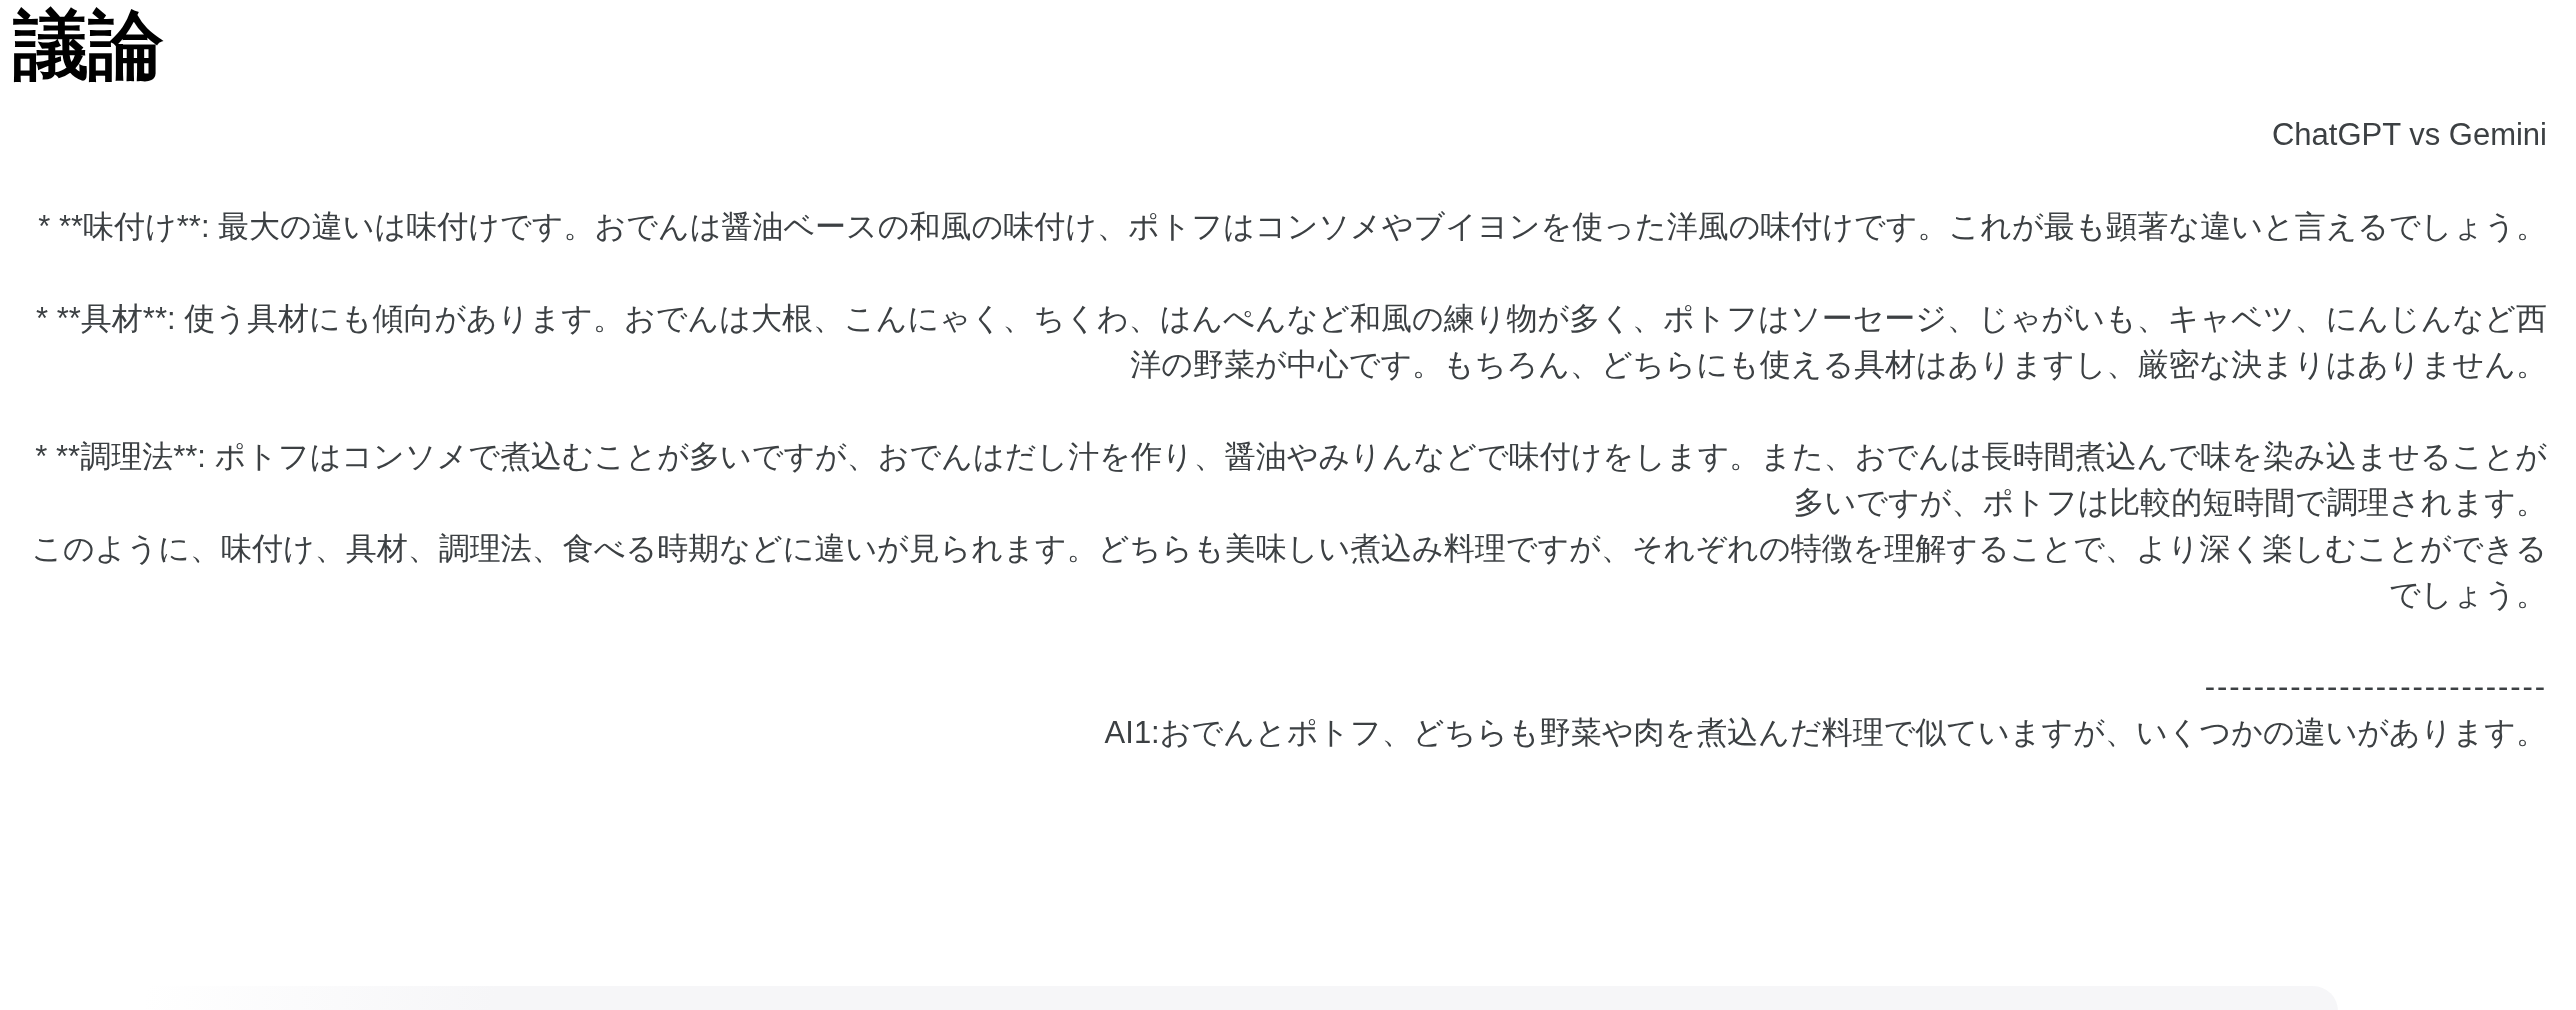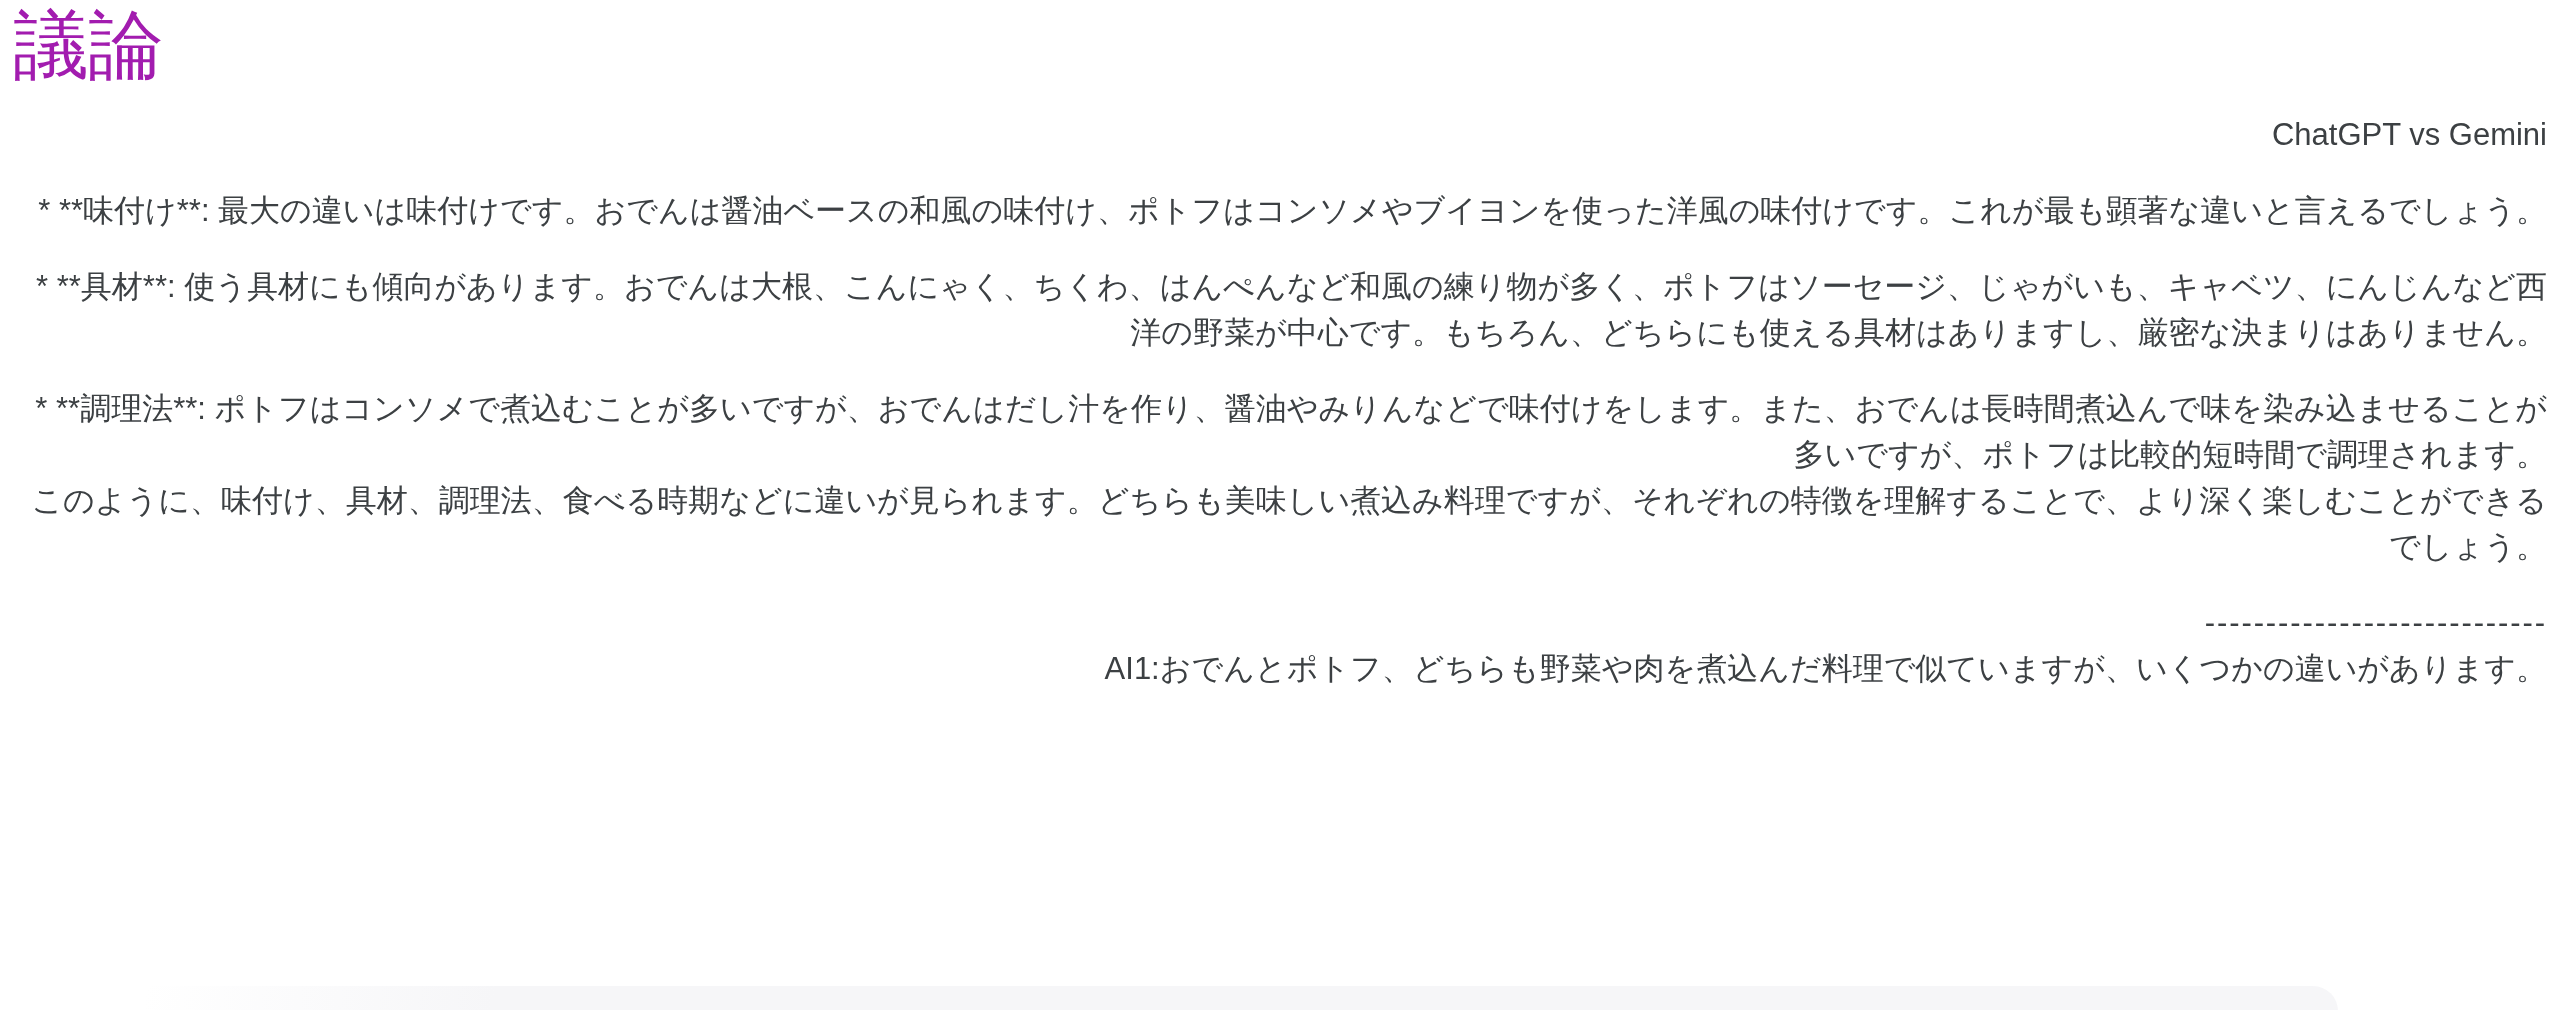--- a/index.html
+++ b/index.html
@@ -15,39 +15,39 @@
     font-family: "Liberation Sans", "DejaVu Sans", sans-serif;
     color: #3c4043;
   }
   .doc {
     position: relative;
     padding: 0 29px 0 13.5px;
   }
   .page-title {
     font-size: 75px;
     line-height: 83px;
-    font-weight: 400;
+    font-weight: 700;
     margin: 0;
     padding-top: 3.9px;
-    color: #a21caf;
+    color: #000000;
     letter-spacing: 0px;
   }
   .body-text {
     font-size: 31px;
     line-height: 46px;
     margin-top: 25px;
     font-weight: 400;
     text-align: right;
   }
   .line {
     margin: 0;
     white-space: normal;
     word-break: break-word;
   }
-  .para { margin-top: 30px; }
+  .para { margin-top: 46px; }
   .para-double { }
   .separator-line {
     letter-spacing: 1.9px;
   }
   
   .bottom-edge {
     position: absolute;
     bottom: 0;
     left: 145px;
     right: 238px;

